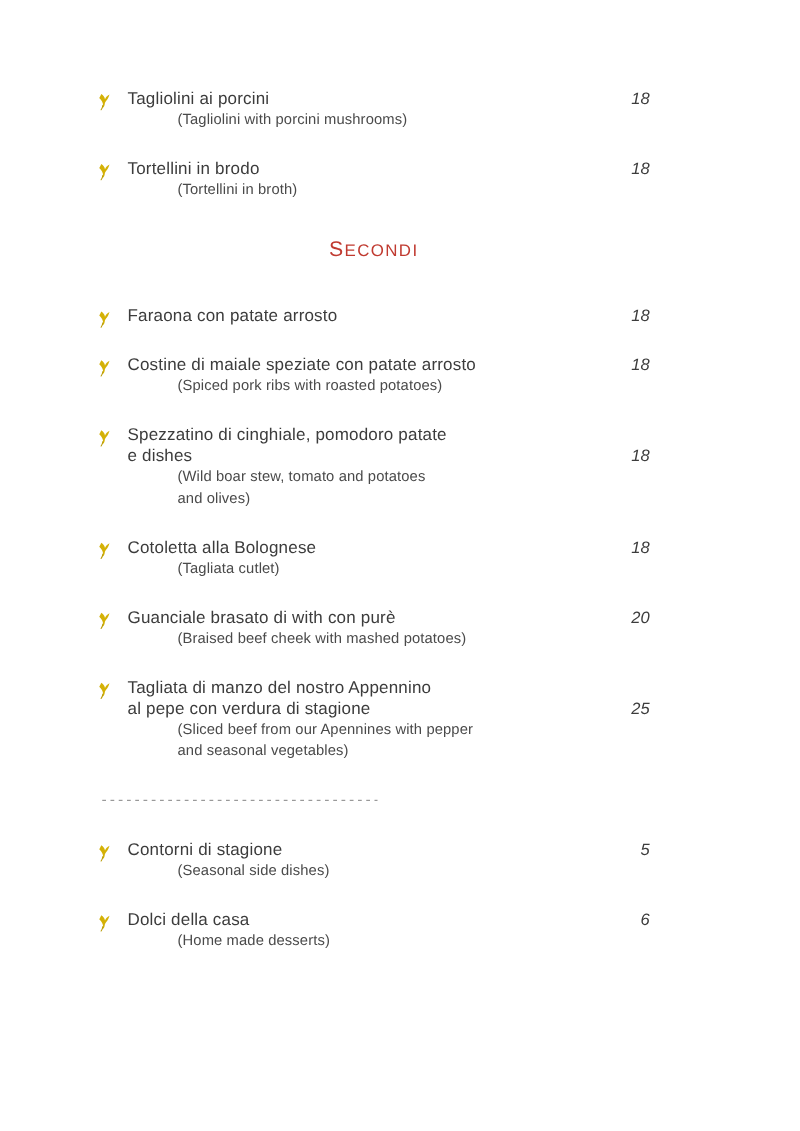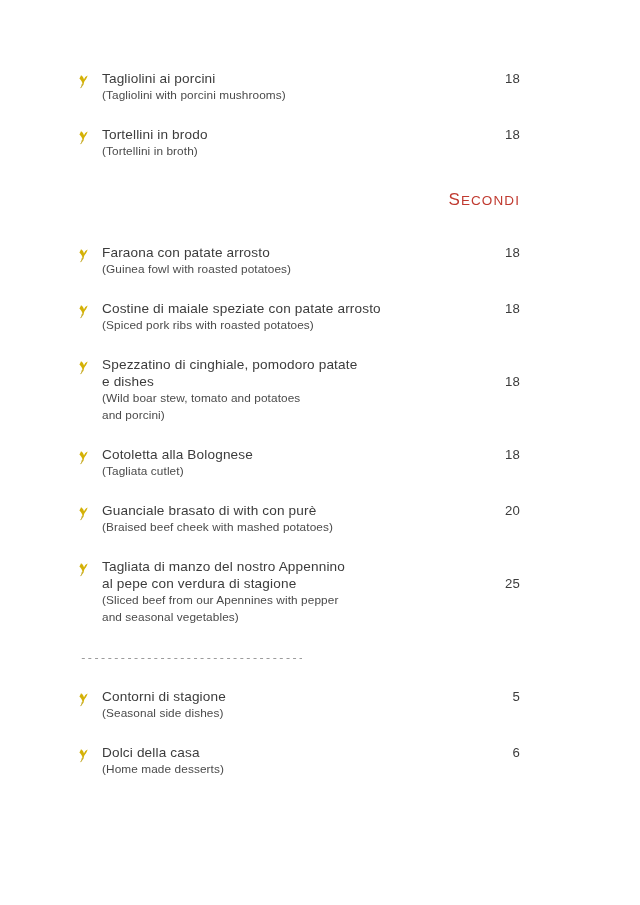--- a/index.html
+++ b/index.html
@@ -71,45 +71,47 @@
     line-height: 17px;
     color: #3c3c3c;
     letter-spacing: 0.15px;
   }
 
   .desc-line {
     font-size: 11.8px;
     line-height: 17px;
     color: #4a4a4a;
     letter-spacing: 0.1px;
+    margin-left: 40px;
   }
 
   .price {
     position: absolute;
     right: 0;
     width: 60px;
     text-align: right;
     font-size: 13.2px;
     line-height: 17px;
     color: #3c3c3c;
     letter-spacing: 0.2px;
+    font-style: italic;
   }
 
   
   .price-holder {
     position: absolute;
     right: 0;
     top: 0;
     width: 60px;
     height: 100%;
   }
 
   
   .section-heading {
-    text-align: right;
+    text-align: center;
     color: #c03a30;
     font-size: 17px;
     letter-spacing: 1.1px;
     font-variant: small-caps;
     margin: 30px 0 34px 0;
     width: 442px;
   }
   .section-heading .cap-first {
     font-size: 17px;
   }
@@ -177,21 +179,20 @@
     <div id="secondi-items-group">
         <div class="menu-item">
           <span class="leaf-icon">
             <svg width="14" height="15" viewBox="0 0 14 15" xmlns="http://www.w3.org/2000/svg">
               <path d="M3.0 1.2 C4.6 2.0 5.6 3.6 6.0 5.4 C6.6 3.8 7.8 2.4 9.6 1.6 C9.0 3.6 8.2 5.2 7.0 6.6 C6.4 7.3 5.9 8.2 5.8 9.2 C5.7 10.4 5.2 11.6 4.0 12.4 C4.6 11.0 4.6 9.8 4.2 8.6 C3.7 7.0 2.8 5.6 1.4 4.4 C2.0 3.4 2.6 2.3 3.0 1.2 Z" fill="#d4b106"></path>
               <path d="M4.3 10.2 C4.1 11.6 3.7 12.8 2.9 13.8" stroke="#b89a05" stroke-width="0.9" fill="none" stroke-linecap="round"></path>
             </svg>
           </span>
           <div class="item-rows">
             <div class="item-line name-line">Faraona con patate arrosto</div>
-            <div class="item-line desc-line">(Guinea fowl with roasted potatoes)</div>
             <div class="price-holder">
               <div class="price" style="top: 0px;">18</div>
             </div>
           </div>
         </div>
         <div class="menu-item">
           <span class="leaf-icon">
             <svg width="14" height="15" viewBox="0 0 14 15" xmlns="http://www.w3.org/2000/svg">
               <path d="M3.0 1.2 C4.6 2.0 5.6 3.6 6.0 5.4 C6.6 3.8 7.8 2.4 9.6 1.6 C9.0 3.6 8.2 5.2 7.0 6.6 C6.4 7.3 5.9 8.2 5.8 9.2 C5.7 10.4 5.2 11.6 4.0 12.4 C4.6 11.0 4.6 9.8 4.2 8.6 C3.7 7.0 2.8 5.6 1.4 4.4 C2.0 3.4 2.6 2.3 3.0 1.2 Z" fill="#d4b106"></path>
               <path d="M4.3 10.2 C4.1 11.6 3.7 12.8 2.9 13.8" stroke="#b89a05" stroke-width="0.9" fill="none" stroke-linecap="round"></path>
@@ -209,21 +210,21 @@
           <span class="leaf-icon">
             <svg width="14" height="15" viewBox="0 0 14 15" xmlns="http://www.w3.org/2000/svg">
               <path d="M3.0 1.2 C4.6 2.0 5.6 3.6 6.0 5.4 C6.6 3.8 7.8 2.4 9.6 1.6 C9.0 3.6 8.2 5.2 7.0 6.6 C6.4 7.3 5.9 8.2 5.8 9.2 C5.7 10.4 5.2 11.6 4.0 12.4 C4.6 11.0 4.6 9.8 4.2 8.6 C3.7 7.0 2.8 5.6 1.4 4.4 C2.0 3.4 2.6 2.3 3.0 1.2 Z" fill="#d4b106"></path>
               <path d="M4.3 10.2 C4.1 11.6 3.7 12.8 2.9 13.8" stroke="#b89a05" stroke-width="0.9" fill="none" stroke-linecap="round"></path>
             </svg>
           </span>
           <div class="item-rows">
             <div class="item-line name-line">Spezzatino di cinghiale, pomodoro patate</div>
             <div class="item-line name-line">e dishes</div>
             <div class="item-line desc-line">(Wild boar stew, tomato and potatoes</div>
-            <div class="item-line desc-line">and porcini)</div>
+            <div class="item-line desc-line">and olives)</div>
             <div class="price-holder">
               <div class="price" style="top: 17px;">18</div>
             </div>
           </div>
         </div>
         <div class="menu-item">
           <span class="leaf-icon">
             <svg width="14" height="15" viewBox="0 0 14 15" xmlns="http://www.w3.org/2000/svg">
               <path d="M3.0 1.2 C4.6 2.0 5.6 3.6 6.0 5.4 C6.6 3.8 7.8 2.4 9.6 1.6 C9.0 3.6 8.2 5.2 7.0 6.6 C6.4 7.3 5.9 8.2 5.8 9.2 C5.7 10.4 5.2 11.6 4.0 12.4 C4.6 11.0 4.6 9.8 4.2 8.6 C3.7 7.0 2.8 5.6 1.4 4.4 C2.0 3.4 2.6 2.3 3.0 1.2 Z" fill="#d4b106"></path>
               <path d="M4.3 10.2 C4.1 11.6 3.7 12.8 2.9 13.8" stroke="#b89a05" stroke-width="0.9" fill="none" stroke-linecap="round"></path>

